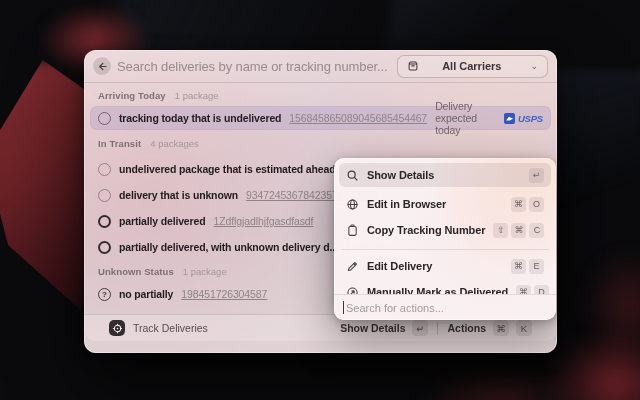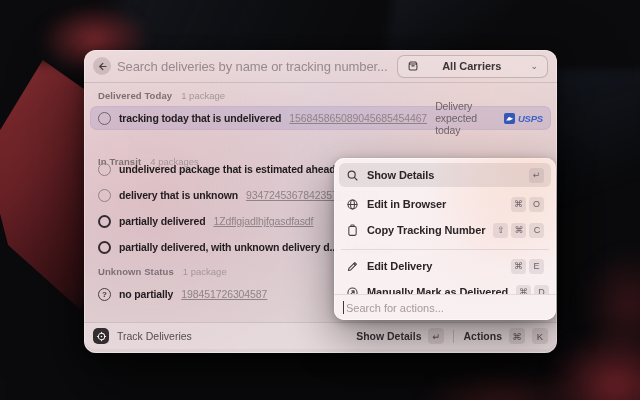--- a/index.html
+++ b/index.html
@@ -70,23 +70,23 @@
          font-size:8px; font-weight:700; color:#3a3438; }
   .row-title { font-size:10.5px; font-weight:600; color:#211c1f; letter-spacing:-.15px; white-space:nowrap; }
   .row-track { font-size:10.5px; color:#8f8388; letter-spacing:-.1px; white-space:nowrap;text-decoration:underline; }
   .row-right { margin-left:auto; display:flex; align-items:center; gap:7px; }
   .row-status { font-size:10.5px; color:#6e6367; letter-spacing:-.1px; }
   .usps { display:flex; align-items:center; gap:3px; }
   .usps-box { width:11px; height:11px; border-radius:2px; background:#3457b8; display:flex; align-items:center; justify-content:center; }
   .usps-text { font-size:9.5px; font-weight:700; font-style:italic; color:#3b63c6; letter-spacing:-.2px; }
 
   
-  .footer { position:absolute; left:0; right:0; bottom:4px; height:27px;
+  .footer { position:absolute; left:0; right:0; bottom:12px; height:27px;
     border-top:1px solid rgba(95,75,82,.18); border-radius:0 0 12px 12px;
-    display:flex; align-items:center; padding:0 9px; background:rgba(250,243,244,.25); }
+    display:flex; align-items:center; padding:0 25px; background:rgba(250,243,244,.25); }
   .app-ic { width:16px; height:16px; border-radius:5px; background:#332d30;
     display:flex; align-items:center; justify-content:center; flex:0 0 auto; }
   .app-name { margin-left:8px; font-size:10.5px; color:#544d51; }
   .foot-right { margin-left:auto; display:flex; align-items:center; gap:7px; }
   .foot-label { font-size:10.5px; font-weight:600; color:#393337; }
   .kbd { min-width:16px; height:16px; padding:0 3px; border-radius:4px;
     background:rgba(112,95,102,.16); display:inline-flex; align-items:center; justify-content:center;
     font-size:9.5px; color:#5d5458; }
   .foot-div { width:1px; height:13px; background:rgba(80,65,70,.25); margin:0 2px; }
 
@@ -143,41 +143,41 @@
             <rect x="2.8" y="5.2" width="10.4" height="8" rx="1.4"></rect>
             <path d="M2.8 5.2 L4.4 2.6 H11.6 L13.2 5.2"></path>
             <line x1="6.4" y1="7.8" x2="9.6" y2="7.8"></line>
           </svg>
         <span class="dropdown-label">All Carriers</span>
         <span class="chev">⌄</span>
       </div>
     </div>
 
     <div class="sec" style="top:37px">
-      <span class="sec-title">Delivered Today</span>
+      <span class="sec-title">Arriving Today</span>
       <span class="sec-count">1 package</span>
     </div>
     <div class="row sel" style="top:56px">
       <span class="ring r-med"></span>
       <span class="row-title">tracking today that is undelivered</span>
       <span class="row-track">156845865089045685454467</span>
       <span class="row-right">
         <span class="row-status">Delivery expected today</span>
         <span class="usps">
           <span class="usps-box">
             <svg width="9" height="9" viewBox="0 0 16 16">
                 <path d="M2 11.5 L7 5 L14.5 8.5 L8.5 11.5 Z" fill="#fff"></path>
               </svg>
           </span>
           <span class="usps-text">USPS</span>
         </span>
       </span>
     </div>
 
-    <div class="sec" style="top:103px">
+    <div class="sec" style="top:85px">
       <span class="sec-title">In Transit</span>
       <span class="sec-count">4 packages</span>
     </div>
     <div class="row" style="top:107px">
       <span class="ring r-thin"></span>
       <span class="row-title">undelivered package that is estimated ahead</span>
       <span class="row-track">1Zasdf</span>
     </div>
     <div class="row" style="top:133px">
       <span class="ring r-thin"></span>

